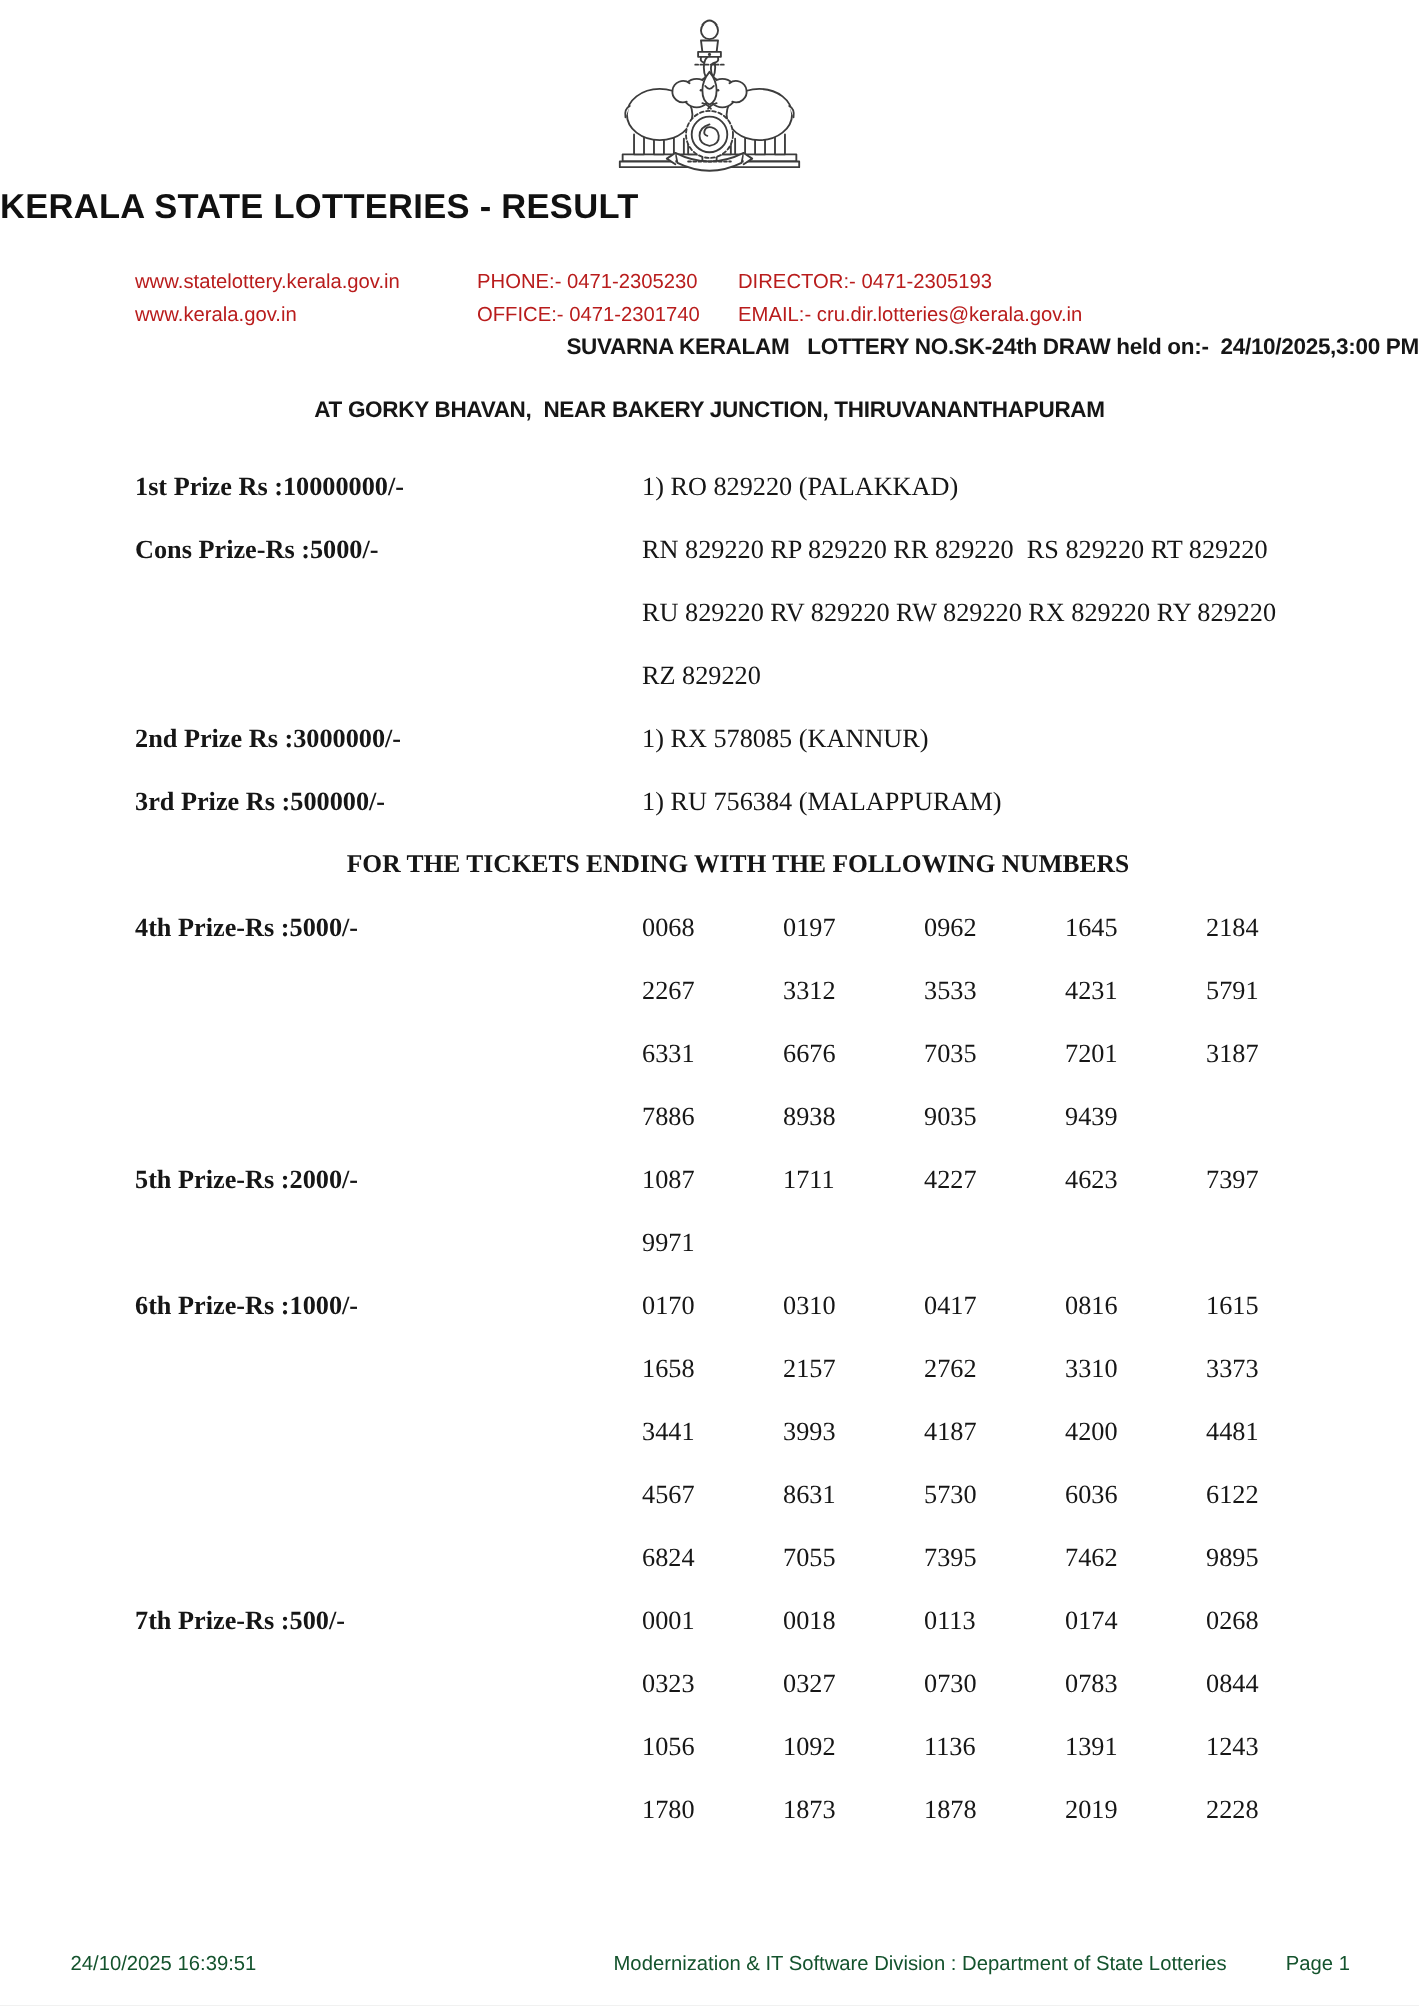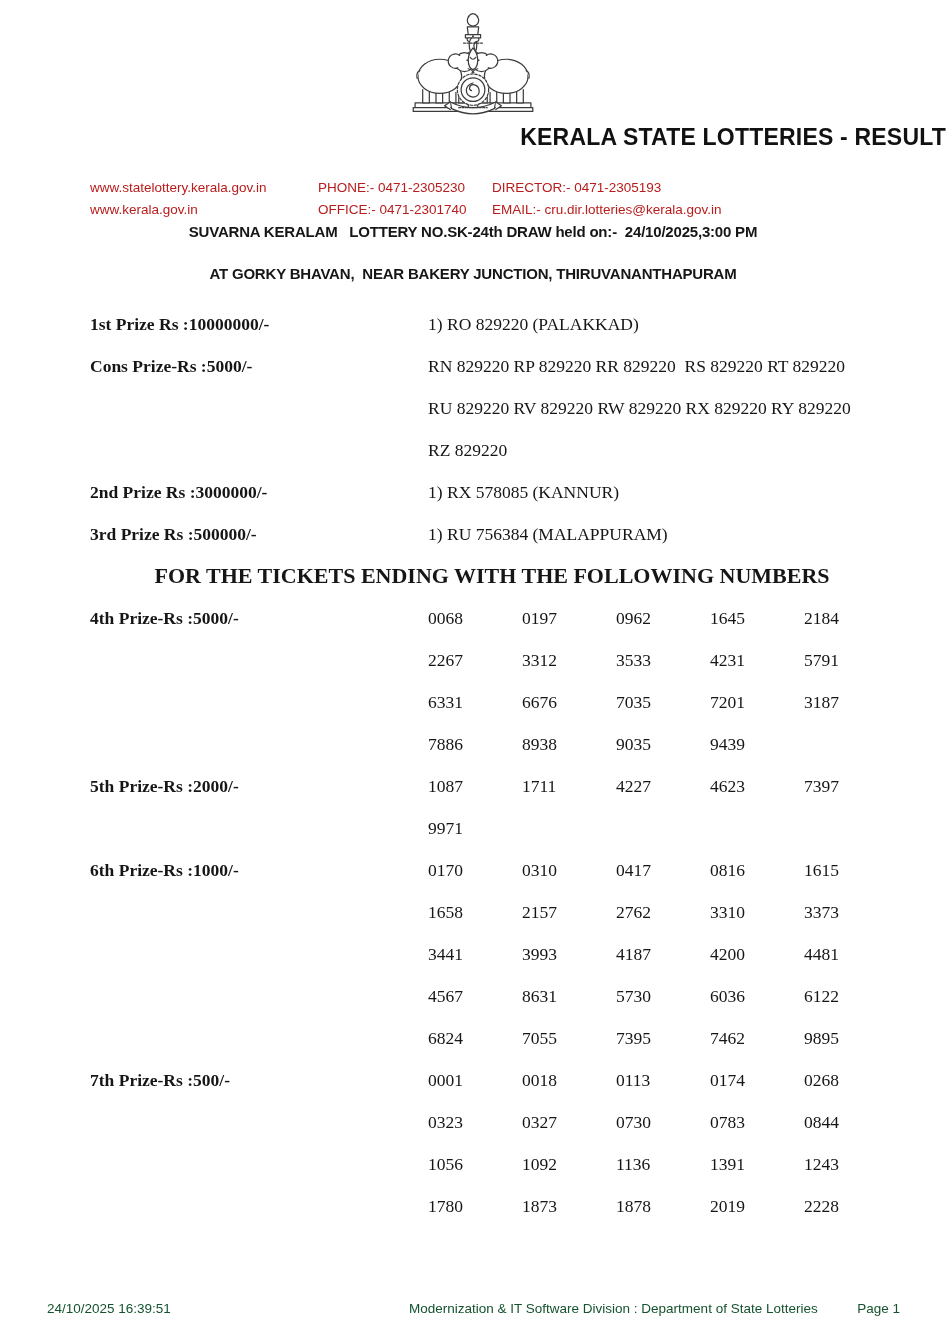--- a/index.html
+++ b/index.html
@@ -8,37 +8,37 @@
     width:946px; height:1337px;
     margin:0 auto;
     background:#ffffff;
     color:#161616;
     overflow:hidden;
   }
   
   .emblem-wrap { padding-top:8px; height:112px; display:flex; justify-content:center; }
   .title {
     margin:4px 0 0 0;
-    text-align:right;
+    text-align:left;
     font:700 23px "Liberation Sans", sans-serif;
     letter-spacing:0.2px;
     color:#111;
   }
   .contact {
     margin-top:26px;
     padding-left:90px;
     font:13.5px "Liberation Sans", sans-serif;
     color:#b91c1c;
   }
   .contact-row { display:flex; line-height:22px; }
   .contact-row .c1 { width:228px; }
   .contact-row .c2 { width:174px; }
   .drawline {
     margin-top:2px;
-    text-align:center;
+    text-align:right;
     font:700 15px "Liberation Sans", sans-serif;
     letter-spacing:-0.2px;
     white-space:pre;
   }
   .venue {
     margin-top:25px;
     text-align:center;
     font:700 15px "Liberation Sans", sans-serif;
     letter-spacing:-0.2px;
     white-space:pre;
@@ -60,21 +60,21 @@
   }
   .pvalue .pline { line-height:42px; white-space:pre; }
   .num-grid {
     display:grid;
     grid-template-columns:repeat(5, 94px);
   }
   .num-cell { line-height:42px; }
   .heading {
     text-align:center;
     font-weight:700;
-    font-size:22px;
+    font-size:17px;
     line-height:42px;
     white-space:pre;
   }
   
   .footer {
     position:absolute;
     top:1301px; left:0; right:0; height:20px;
     font:13.5px "Liberation Sans", sans-serif;
     color:#14532d;
     text-decoration:underline;

